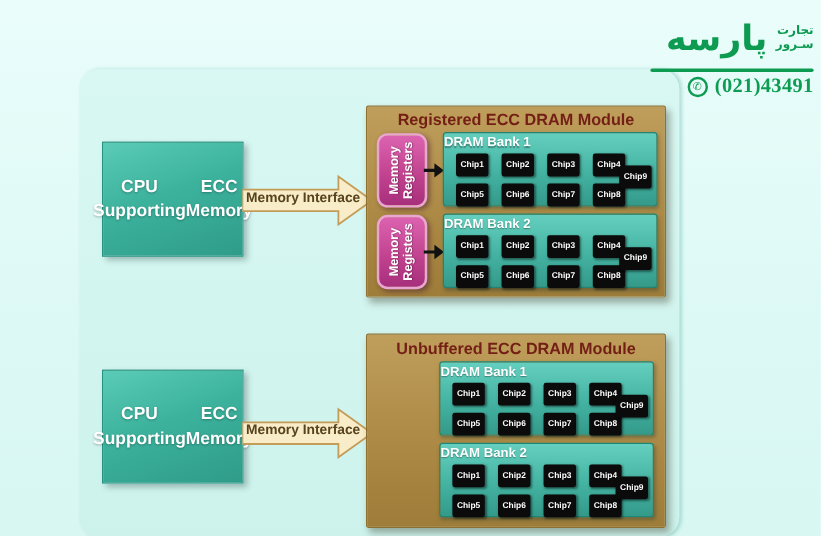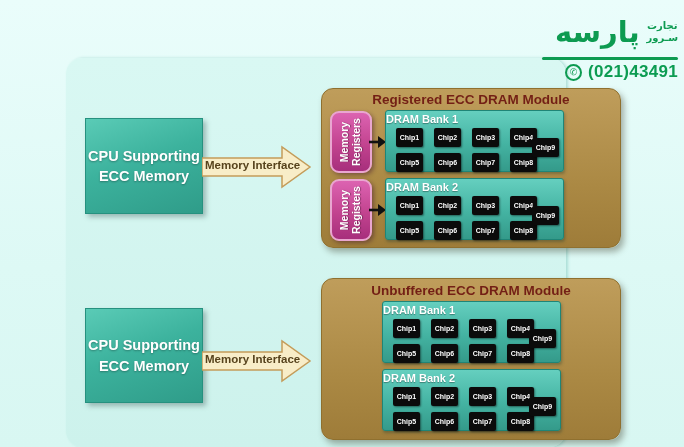--- a/index.html
+++ b/index.html
@@ -14,50 +14,50 @@
   .panel {
     position:absolute; left:66px; top:58px; width:500px; height:389px;
     background:linear-gradient(180deg,#d9f8f3 0%,#cdf2ec 100%);
     border-radius:16px;
     box-shadow:2px 0 3px rgba(110,190,180,.45);
   }
 
   
   .brand { position:absolute; right:4px; top:8px; width:180px; color:#0d9b51; }
   .brand-row { position:absolute; right:2px; top:4px; display:flex; align-items:center; gap:7px; direction:rtl; }
-  .brand-sub { font-family:"DejaVu Sans", sans-serif; font-size:10px; font-weight:bold; line-height:1.25; text-align:center; color:#0d9b51; }
+  .brand-sub { font-family:"DejaVu Sans", sans-serif; font-size:10px; font-weight:bold; line-height:1.25; text-align:right; color:#0d9b51; }
   .brand-main { font-family:"DejaVu Sans", sans-serif; font-size:29px; font-weight:bold; line-height:40px; color:#0d9b51;text-align:center; }
   .brand-line { position:absolute; right:2px; top:49px; width:136px; height:3px; background:#0d9b51; border-radius:2px; }
   .phone-row { position:absolute; right:2px; top:54px; display:flex; align-items:center; gap:6px; }
   .phone-icon { width:17px; height:17px; border:2px solid #0d9b51; border-radius:50%; display:flex; align-items:center; justify-content:center; font-size:9px; color:#0d9b51; }
-  .phone-number { font-size:17px; font-weight:bold; color:#0c9c52; letter-spacing:.3px; }
+  .phone-number { font-size:17px; font-weight:bold; color:#0c9c52; letter-spacing:.3px;font-family:Liberation Serif, serif; }
 
   
   .section-title { position:absolute; left:130px; width:410px; text-align:center; font-size:15px; font-weight:bold; color:#1d2335; }
 
   
   .cpu-box {
     position:absolute; left:85px; width:118px; height:96px;
     background:linear-gradient(160deg,#5acbb6 0%,#3cb29d 45%,#2f9c89 100%);
     border:1px solid #26917f;
     box-shadow:3px 3px 5px rgba(40,70,65,.35);
-    display:flex; flex-direction:column; align-items:center; justify-content:center;
+    display:flex; flex-direction:row; align-items:center; justify-content:center;
     color:#fff; font-size:14.5px; font-weight:bold; line-height:1.4;
     text-shadow:0 1px 2px rgba(0,0,0,.3); text-align:center;
   }
 
   
   .bus-arrow { position:absolute; left:202px; width:110px; height:44px; }
   .bus-label { position:absolute; left:205px; width:84px; text-align:center; font-size:11.5px; font-weight:600; color:#57431d; white-space:nowrap; }
 
   
   .module {
-    position:absolute; left:321px; width:300px;
+    position:absolute; left:305px; width:250px;
     background:linear-gradient(180deg,#bf9d5b 0%,#ab8944 60%,#9e7c39 100%);
-    border-radius:12px; border:1px solid #8f702f;
+    border-radius:2px; border:1px solid #8f702f;
     box-shadow:3px 4px 6px rgba(60,60,40,.4);
   }
   .module-title { position:absolute; left:0; width:100%; text-align:center; font-size:13.5px; font-weight:bold; color:#731f15; }
 
   
   .register {
     position:absolute; left:8px; width:42px; height:62px;
     background:linear-gradient(180deg,#dc63b1 0%,#c2438f 55%,#a72f7c 100%);
     border:2px solid #e9a6d0; border-radius:9px;
     box-shadow:2px 2px 4px rgba(60,20,50,.45);

